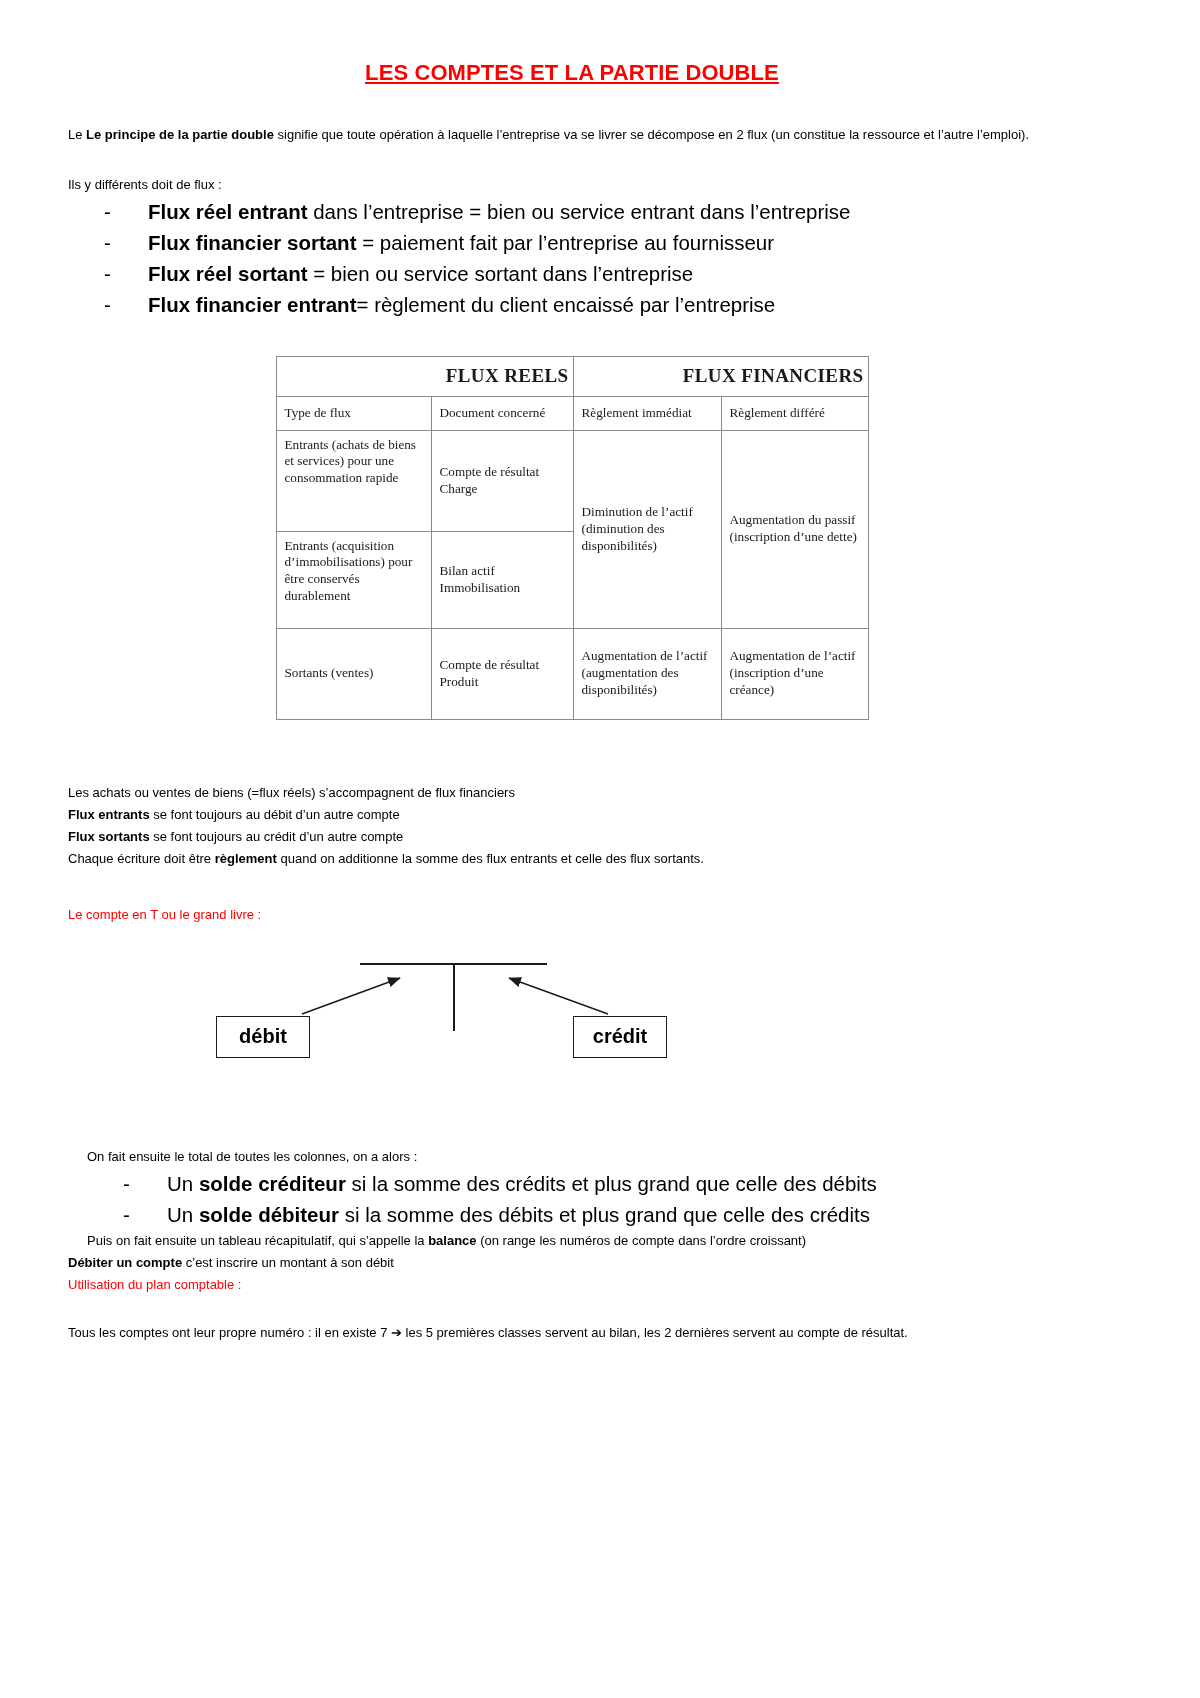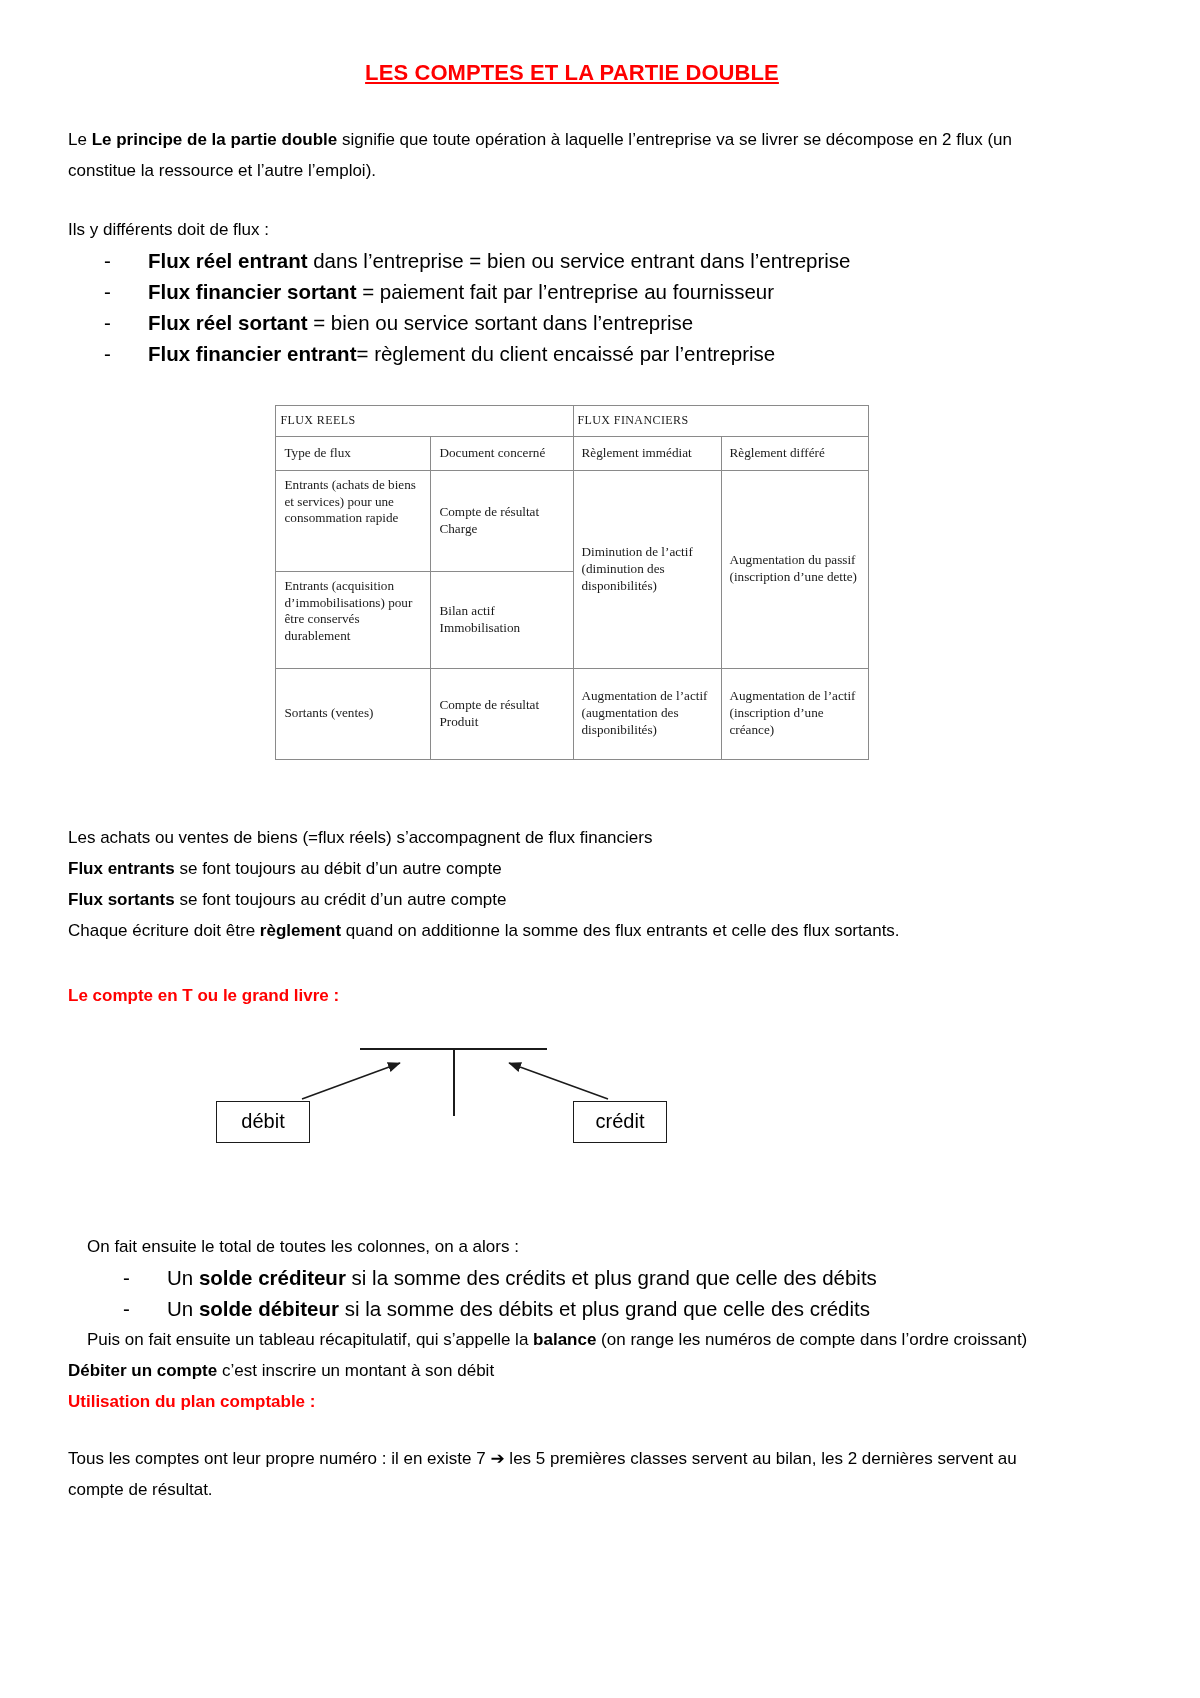--- a/index.html
+++ b/index.html
@@ -36,33 +36,33 @@
     font-size: 22px;
     text-align: center;
     text-decoration: underline;
     letter-spacing: 0.1px;
     margin: 0 0 38px 0;
     line-height: 1.2;
   }
 
   
   .para {
-    font-size: 17px;
-    line-height: 31px;
+    font-size: 13px;
+    line-height: 22px;
     margin: 0 0 0 0;
   }
   .para.spaced {
     margin-bottom: 28px;
   }
   .para b, .b {
     font-weight: bold;
   }
   .red {
     color: #FF0000;
-    font-weight: bold;
+    font-weight: normal;
   }
 
   
   .bullets {
     list-style: none;
     margin: 0;
     padding: 0 0 0 36px;
   }
   .bullets li {
     font-size: 20.5px;
@@ -93,25 +93,25 @@
   table.flux th,
   table.flux td {
     border: 1px solid #8a8a8a;
     padding: 6px 8px;
     vertical-align: middle;
     line-height: 1.28;
     font-weight: normal;
     text-align: left;
   }
   table.flux th.grp {
-    text-align: left;
-    font-weight: normal;
+    text-align: right;
+    font-weight: bold;
     letter-spacing: 0.4px;
     padding: 7px 4px;
-    font-size: 12px;
+    font-size: 19px;
   }
   table.flux th.colhead {
     font-weight: normal;
     padding: 8px 8px;
   }
   table.flux td.tall {
     vertical-align: middle;
   }
   .c1 { width: 155px; }
   .c2 { width: 142px; }
@@ -127,20 +127,21 @@
   }
 
   
   .t-section {
     margin-top: 34px;
   }
   .t-diagram {
     position: relative;
     height: 132px;
     margin-top: 30px;
+    font-weight: bold;
   }
   .t-hbar {
     position: absolute;
     left: 292px;
     top: 7px;
     width: 187px;
     height: 0;
     border-top: 2px solid #1b1b1b;
   }
   .t-vbar {

